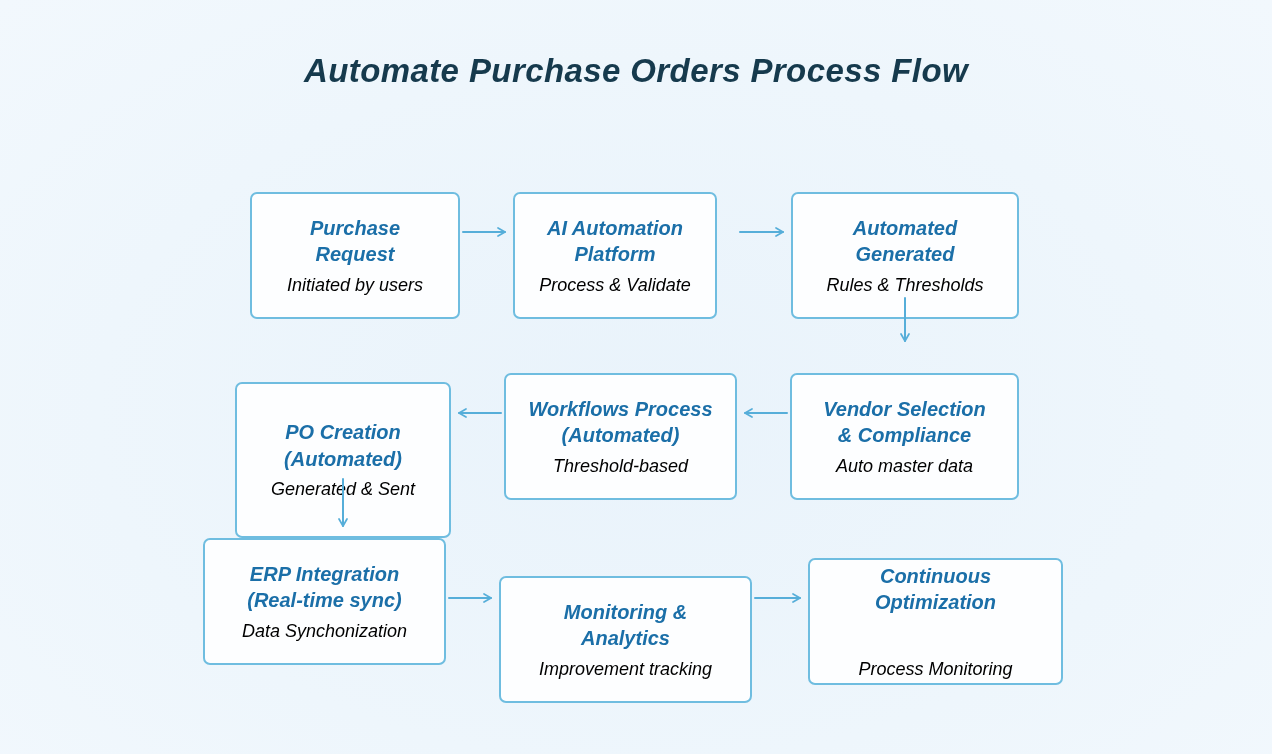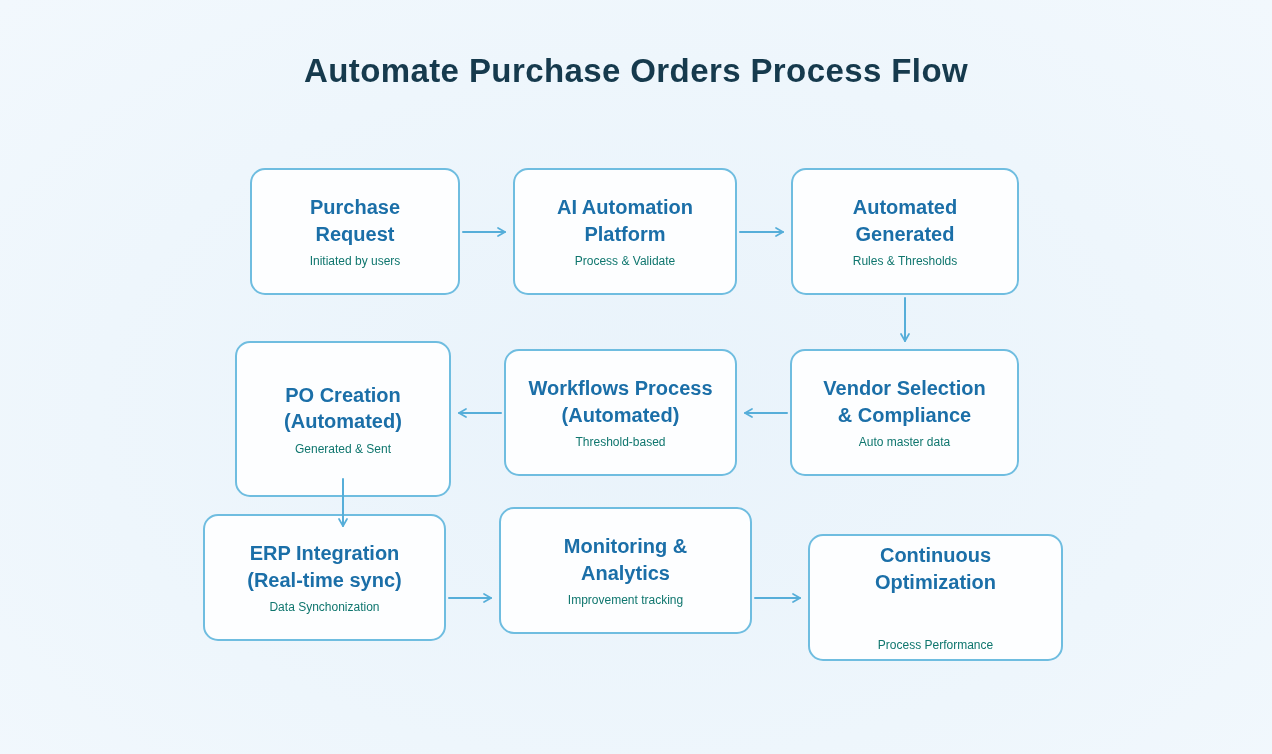--- a/index.html
+++ b/index.html
@@ -7,67 +7,69 @@
     padding: 0;
     background: #f4f9fd;
     font-family: "Liberation Sans", "DejaVu Sans", sans-serif;
   }
   .canvas {
     position: relative;
     width: 1272px;
     height: 754px;
     background: radial-gradient(ellipse at 50% 55%, #e9f3fb 0%, #eef6fc 60%, #f2f8fd 100%);
     overflow: hidden;
+    font-style: italic;
   }
   .page-title {
     position: absolute;
     top: 52px;
     left: 0;
     width: 100%;
     text-align: center;
     font-size: 33px;
     font-weight: 700;
     letter-spacing: 0.4px;
     color: #163a4d;
     margin: 0;
   }
   .node {
     position: absolute;
     box-sizing: border-box;
     background: #fdfeff;
     border: 2px solid #6fbde0;
-    border-radius: 15px;
+    border-radius: 7px;
     display: flex;
     flex-direction: column;
     align-items: center;
     justify-content: center;
     text-align: center;
+    margin-top: 24px;
   }
   .node-title {
     font-weight: 700;
     font-size: 20px;
     line-height: 1.32;
     color: #1b6fa8;
   }
   .node-sub {
     margin-top: 7px;
-    font-size: 12px;
+    font-size: 18px;
     line-height: 1.2;
-    color: #0f766e;
+    color: #000000;
     white-space: nowrap;
   }
   
   .n1 { left: 250px; top: 168px; width: 210px; height: 127px; }
-  .n2 { left: 513px; top: 168px; width: 224px; height: 127px; }
+  .n2 { left: 513px; top: 168px; width: 204px; height: 127px; }
   .n3 { left: 791px; top: 168px; width: 228px; height: 127px; }
-  .n4 { left: 235px; top: 341px; width: 216px; height: 156px; }
+  .n4 { left: 235px; top: 358px; width: 216px; height: 156px; }
   .n5 { left: 504px; top: 349px; width: 233px; height: 127px; }
   .n6 { left: 790px; top: 349px; width: 229px; height: 127px; }
   .n7 { left: 203px; top: 514px; width: 243px; height: 127px; }
-  .n8 { left: 499px; top: 507px; width: 253px; height: 127px; }
+  .n8 { left: 499px; top: 552px; width: 253px; height: 127px; }
   .n9 { left: 808px; top: 534px; width: 255px; height: 127px; gap: 36px; }
   
   .n1 .node-title { max-width: 125px; }
   .n2 .node-title { max-width: 165px; }
   .n3 .node-title { max-width: 140px; }
   .n4 .node-title { max-width: 155px; }
   .n5 .node-title { max-width: 185px; }
   .n6 .node-title { max-width: 175px; }
   .n7 .node-title { max-width: 190px; }
   .n8 .node-title { max-width: 150px; }
@@ -116,21 +118,21 @@
   <div class="node n7">
     <div class="node-title">ERP Integration (Real-time sync)</div>
     <div class="node-sub">Data Synchonization</div>
   </div>
   <div class="node n8">
     <div class="node-title">Monitoring &amp; Analytics</div>
     <div class="node-sub">Improvement tracking</div>
   </div>
   <div class="node n9">
     <div class="node-title">Continuous Optimization</div>
-    <div class="node-sub">Process Performance</div>
+    <div class="node-sub">Process Monitoring</div>
   </div>
 
   <svg class="arrows" viewBox="0 0 1272 754" xmlns="http://www.w3.org/2000/svg" aria-hidden="true">
     <defs>
       <marker id="arrowhead" markerWidth="11" markerHeight="11" refX="8" refY="5" orient="auto" markerUnits="userSpaceOnUse">
         <path d="M1,1 L8,5 L1,9" fill="none" stroke="#56aed9" stroke-width="1.7" stroke-linecap="round" stroke-linejoin="round"></path>
       </marker>
     </defs>
     <g stroke="#56aed9" stroke-width="2" stroke-linecap="round">
       <line x1="463" y1="232" x2="505" y2="232" marker-end="url(#arrowhead)"></line>

